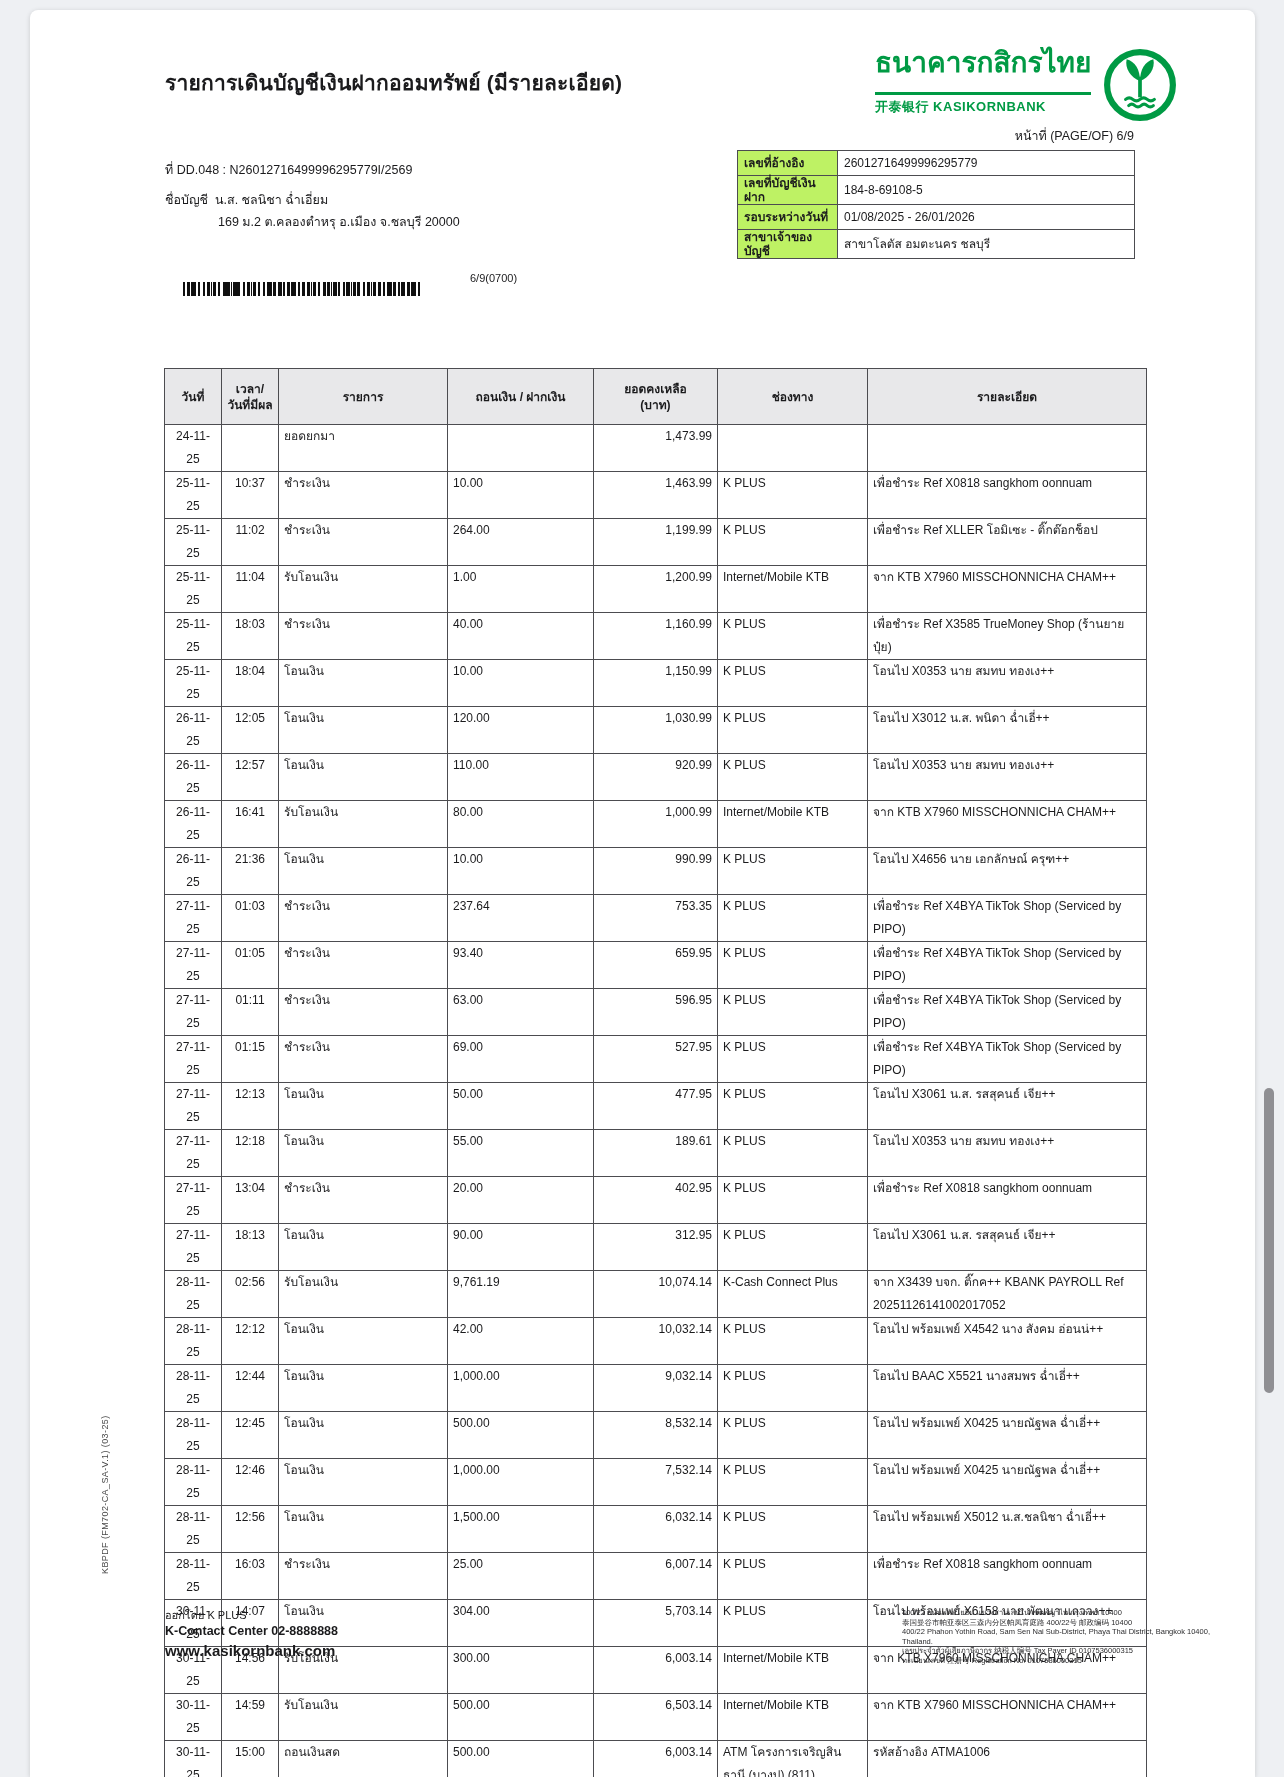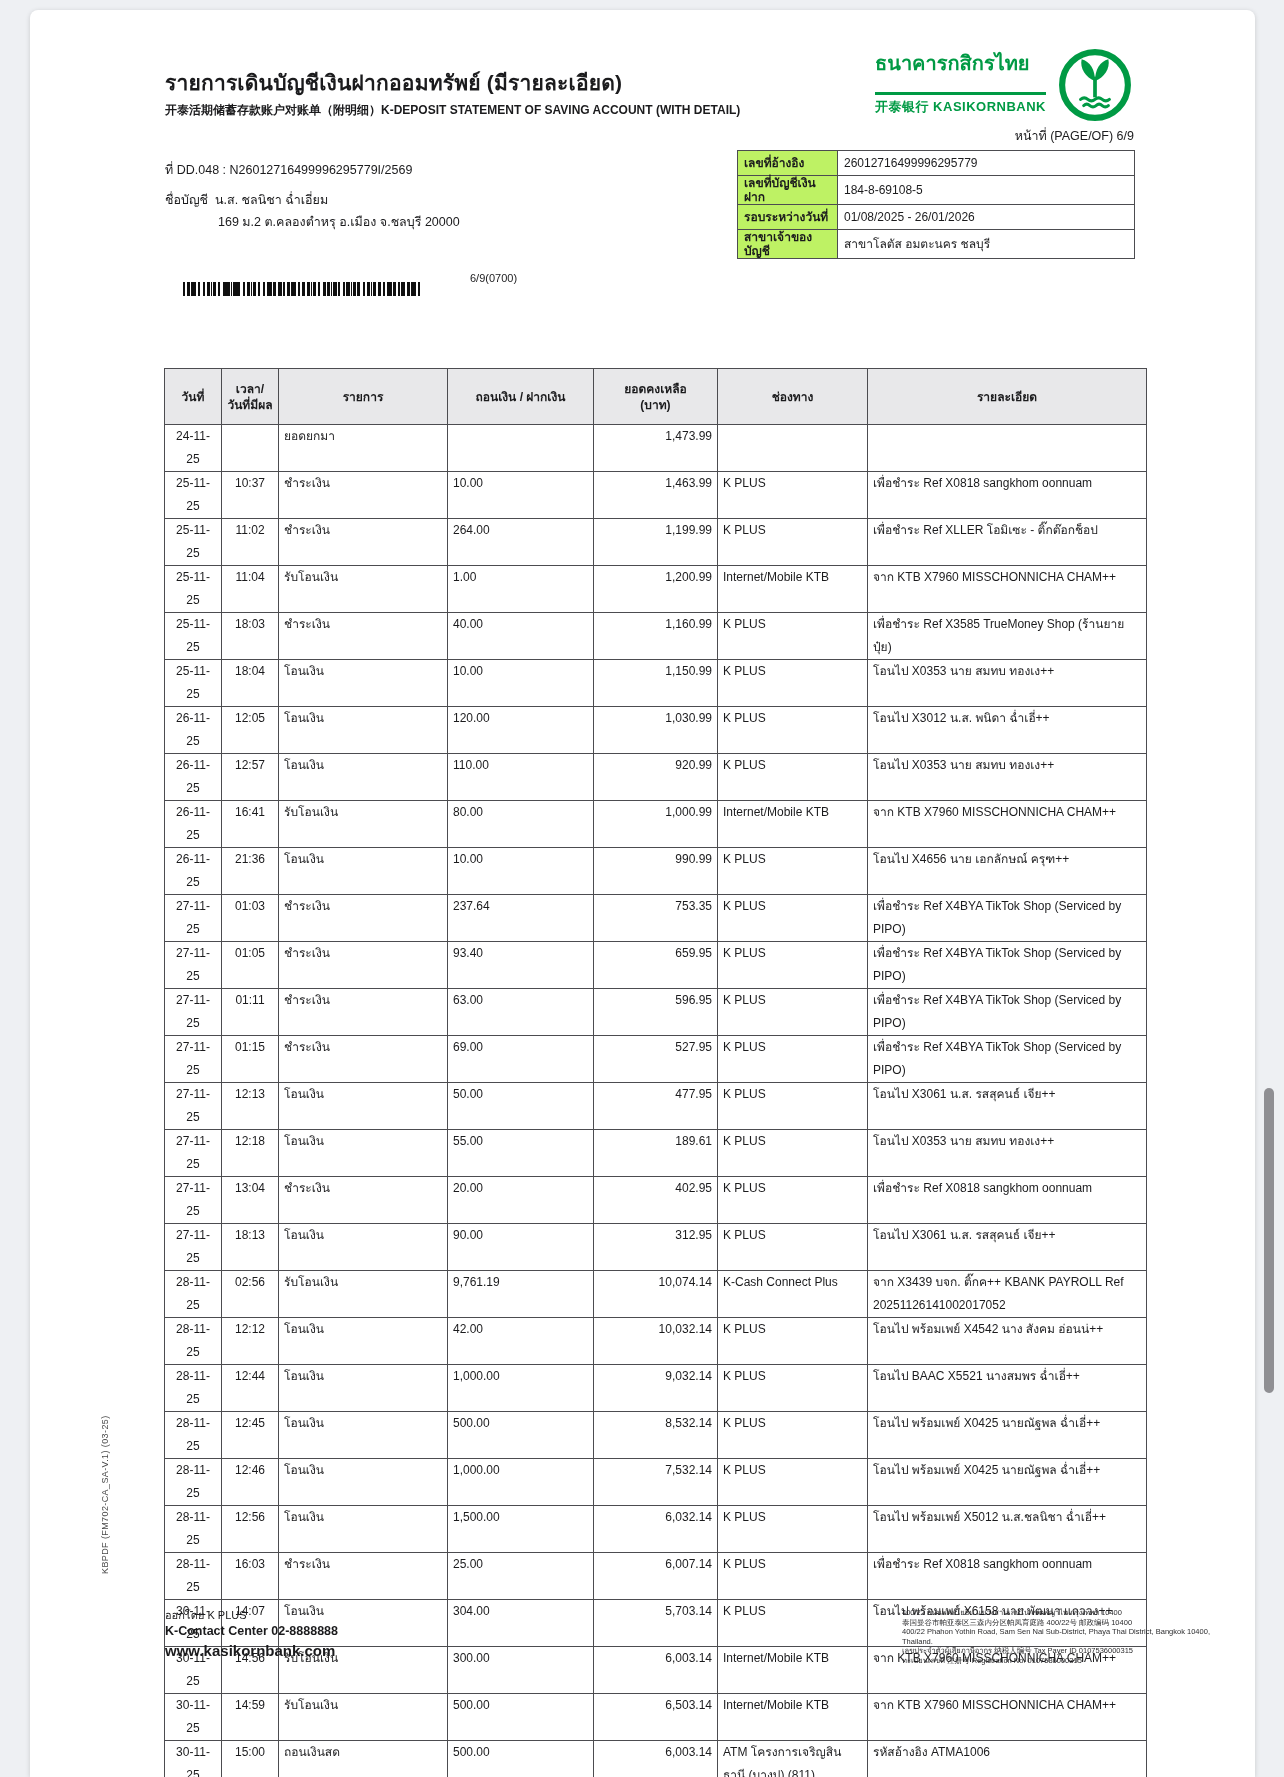--- a/index.html
+++ b/index.html
@@ -16,21 +16,21 @@
     background:#ffffff; border-radius:8px 8px 0 0;
     box-shadow:0 1px 5px rgba(0,0,0,.16);
   }
   .abs{position:absolute;}
 
   
   .doc-title{left:135px; top:56px; font-size:21px; font-weight:bold; letter-spacing:.2px;}
   .doc-subtitle{left:135px; top:92px; font-size:12px; font-weight:bold;}
   .logo-wrap{left:845px; top:38px; display:flex; align-items:flex-start; gap:12px;}
   .logo-text{text-align:left;}
-  .logo-th{font-size:20px; font-weight:bold; color:var(--green); line-height:30px;}
+  .logo-th{font-size:28px; font-weight:bold; color:var(--green); line-height:30px;}
   .logo-en{font-size:13px; font-weight:bold; color:var(--green); letter-spacing:.5px;
            border-top:3px solid var(--green); padding-top:3px; margin-top:14px;}
   .logo-svg{width:74px; height:74px;}
   .page-indicator{left:904px; top:116px; width:200px; text-align:right; font-size:12.5px;}
 
   .doc-no{left:135px; top:150px; font-size:12.5px;}
   .acct-line{left:135px; top:180px; font-size:12.5px;}
   .acct-addr{left:188px; top:202px; font-size:12.5px;}
 
   
@@ -72,21 +72,20 @@
 
   
   .scroll-thumb{left:1264px; top:1088px; width:10px; height:305px; border-radius:5px; background:#8f8f93;}
 </style>
 </head>
 <body>
 
 <div class="page">
 
   <div class="abs doc-title">รายการเดินบัญชีเงินฝากออมทรัพย์ (มีรายละเอียด)</div>
-  <div class="abs doc-subtitle">开泰活期储蓄存款账户对账单（附明细）K-DEPOSIT STATEMENT OF SAVING ACCOUNT (WITH DETAIL)</div>
 
   <div class="abs logo-wrap">
     <div class="logo-text">
       <div class="logo-th">ธนาคารกสิกรไทย</div>
       <div class="logo-en">开泰银行 KASIKORNBANK</div>
     </div>
     <svg class="logo-svg" viewBox="0 0 72 72">
       <circle cx="36" cy="36" r="32" fill="none" stroke="#009a44" stroke-width="6"></circle>
       <rect x="34.2" y="28" width="3.6" height="20" fill="#009a44"></rect>
       <path d="M36 32 C27 29 21 20 23 11 C31 13 36 21 36 32 Z" fill="#009a44"></path>

